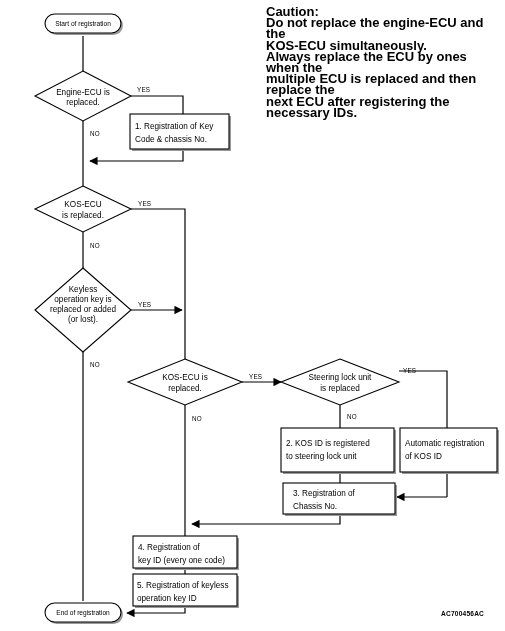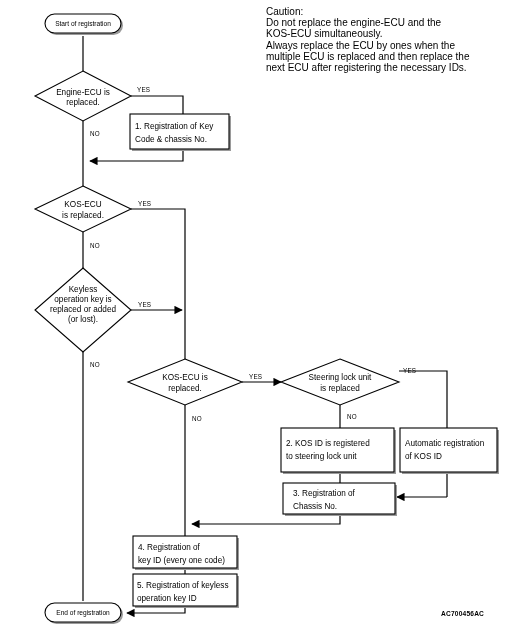--- a/index.html
+++ b/index.html
@@ -55,22 +55,22 @@
   .branch-label {
     font-size: 6.3px;
     text-anchor: start;
     letter-spacing: 0.2px;
   }
   .caution {
     position: absolute;
     left: 266px;
     top: 6px;
     width: 234px;
-    font-size: 10px;
-    font-weight: normal;
+    font-size: 13px;
+    font-weight: bold;
     line-height: 11.2px;
     color: #000000;
     white-space: pre-line;
   }
   .refcode {
     position: absolute;
     left: 441px;
     top: 610px;
     font-size: 6.6px;
     font-weight: bold;

